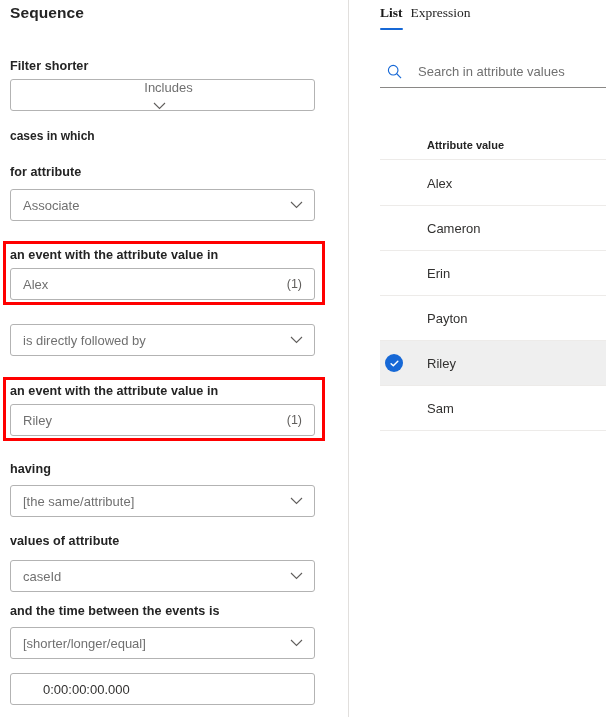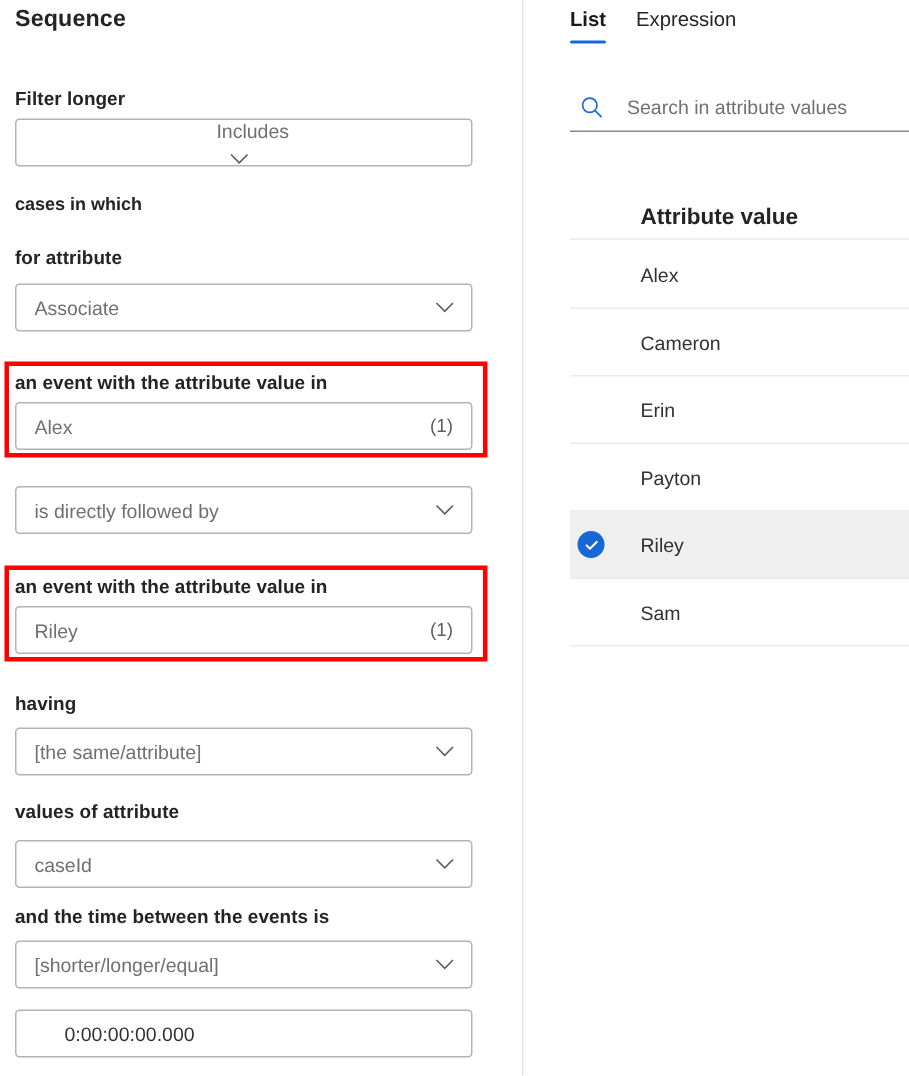--- a/index.html
+++ b/index.html
@@ -104,21 +104,22 @@
     position: absolute;
     left: 349px; top: 0;
     width: 257px; height: 717px;
     background: #ffffff;
   }
   .tabs {
     position: absolute;
     left: 31px; top: 3px;
     display: flex;
     align-items: flex-end;
-    gap: 20px;
+    gap: 8px;
+    font-family: Liberation Serif, serif;
   }
   .tab {
     position: relative;
     font-size: 13.5px;
     color: #242424;
     padding: 2px 0 9px 0;
     cursor: pointer;
   }
   .tab.active {
     font-weight: bold;
@@ -158,21 +159,21 @@
     color: #707070;
     padding-left: 10px;
   }
   .search-input::placeholder { color: #707070; opacity: 1; }
 
   .list-header {
     position: absolute;
     left: 31px; top: 130px;
     width: 226px;
     height: 30px;
-    font-size: 15px;
+    font-size: 11px;
     font-weight: bold;
     color: #242424;
     padding-left: 47px;
     display: flex;
     align-items: center;
     border-bottom: 1px solid #edebe9;
   }
   .list {
     position: absolute;
     left: 31px; top: 161px;
@@ -213,21 +214,21 @@
 </style>
 </head>
 <body>
 
 <div class="page">
 
   <div class="left-panel">
 
     <div class="panel-title">Sequence</div>
 
-    <div class="abs field-label" style="left:10px; top:58px;">Filter longer</div>
+    <div class="abs field-label" style="left:10px; top:58px;">Filter shorter</div>
     <div class="abs control" style="left:10px; top:79px;flex-direction:column;">
       <span class="ctrl-text">Includes</span>
       <span class="chev">
         <svg width="13" height="8" viewBox="0 0 13 8">
             <path d="M1 1 L6.5 6.5 L12 1" fill="none" stroke="#605e5c" stroke-width="1.1"></path>
           </svg>
       </span>
     </div>
 
     <div class="abs plain-label" style="left:10px; top:128px;">cases in which</div>

